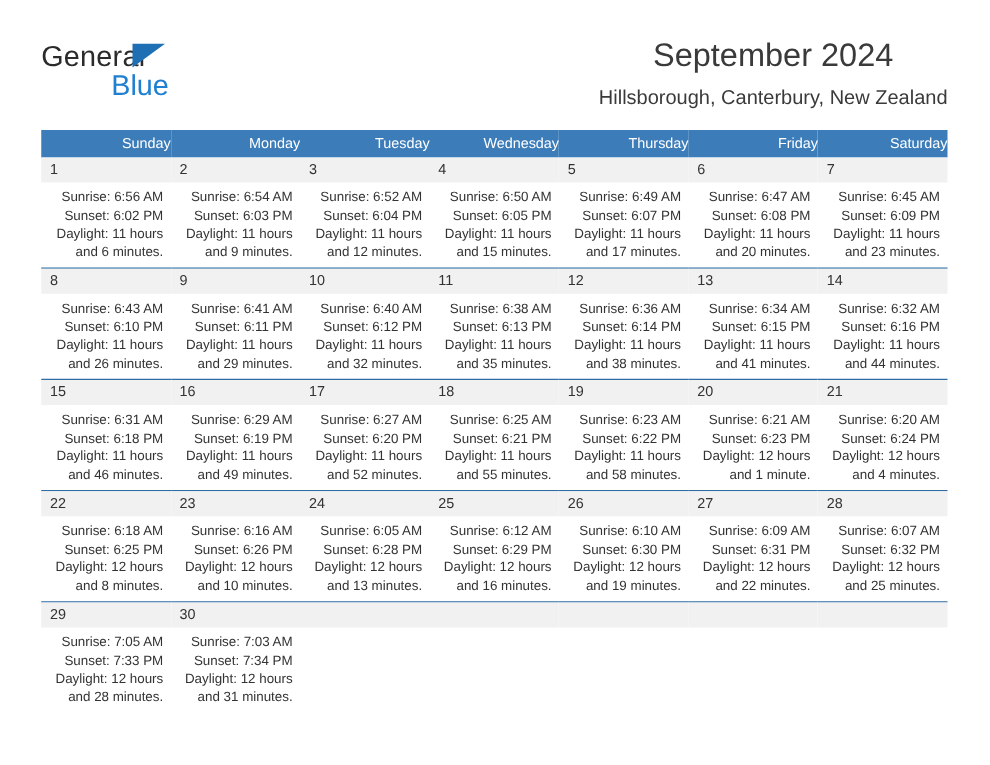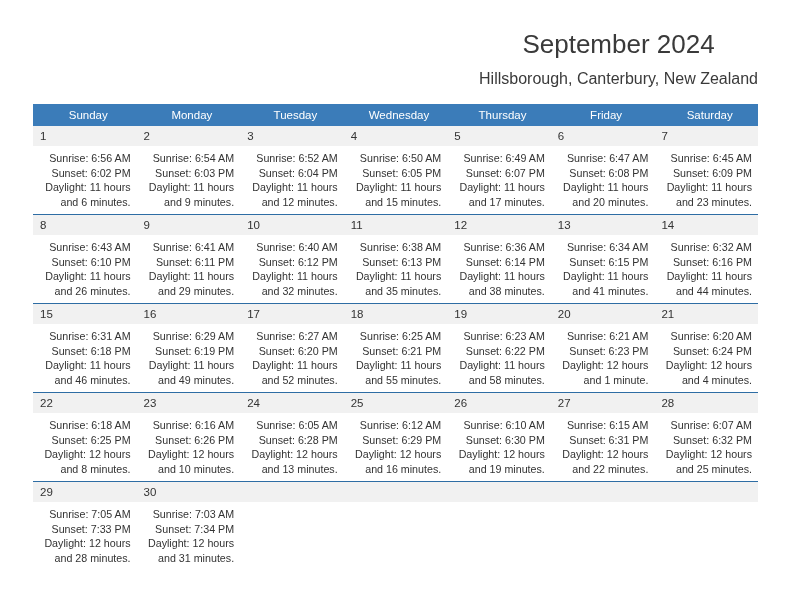--- a/index.html
+++ b/index.html
@@ -89,21 +89,21 @@
     top: 104px;
     width: 725px;
     border-collapse: collapse;
     table-layout: fixed;
   }
   .calendar th {
     background: #3b7cb9;
     color: #ffffff;
     font-size: 11.5px;
     font-weight: normal;
-    text-align: center;
+    text-align: right;
     padding: 5px 0 5px 7px;
     height: 11px;
     border: none;
   }
   .week-row > td {
     padding: 0;
     vertical-align: top;
     border: none;
     border-top: 1.5px solid #2e6da4;
   }
@@ -136,20 +136,25 @@
     white-space: nowrap;
   }
 </style>
 </head>
 <body>
 
 <div class="page">
 
   <div class="header">
 
+    <div class="brand">
+      <span class="brand-general">General</span>
+      <span class="brand-triangle"></span>
+      <span class="brand-blue">Blue</span>
+    </div>
 
     <div class="title-block">
       <div class="cal-title">September 2024</div>
       <div class="cal-subtitle">Hillsborough, Canterbury, New Zealand</div>
     </div>
 
   </div>
 
   <table class="calendar">
     <thead>
@@ -458,21 +463,21 @@
                 <div>Sunset: 6:30 PM</div>
                 <div>Daylight: 12 hours</div>
                 <div>and 19 minutes.</div>
               </div>
             </div>
           </td>
         <td>
             <div class="daycell">
               <div class="daynum">27</div>
               <div class="dayinfo">
-                <div>Sunrise: 6:15 AM</div>
+                <div>Sunrise: 6:09 AM</div>
                 <div>Sunset: 6:31 PM</div>
                 <div>Daylight: 12 hours</div>
                 <div>and 22 minutes.</div>
               </div>
             </div>
           </td>
         <td>
             <div class="daycell">
               <div class="daynum">28</div>
               <div class="dayinfo">

